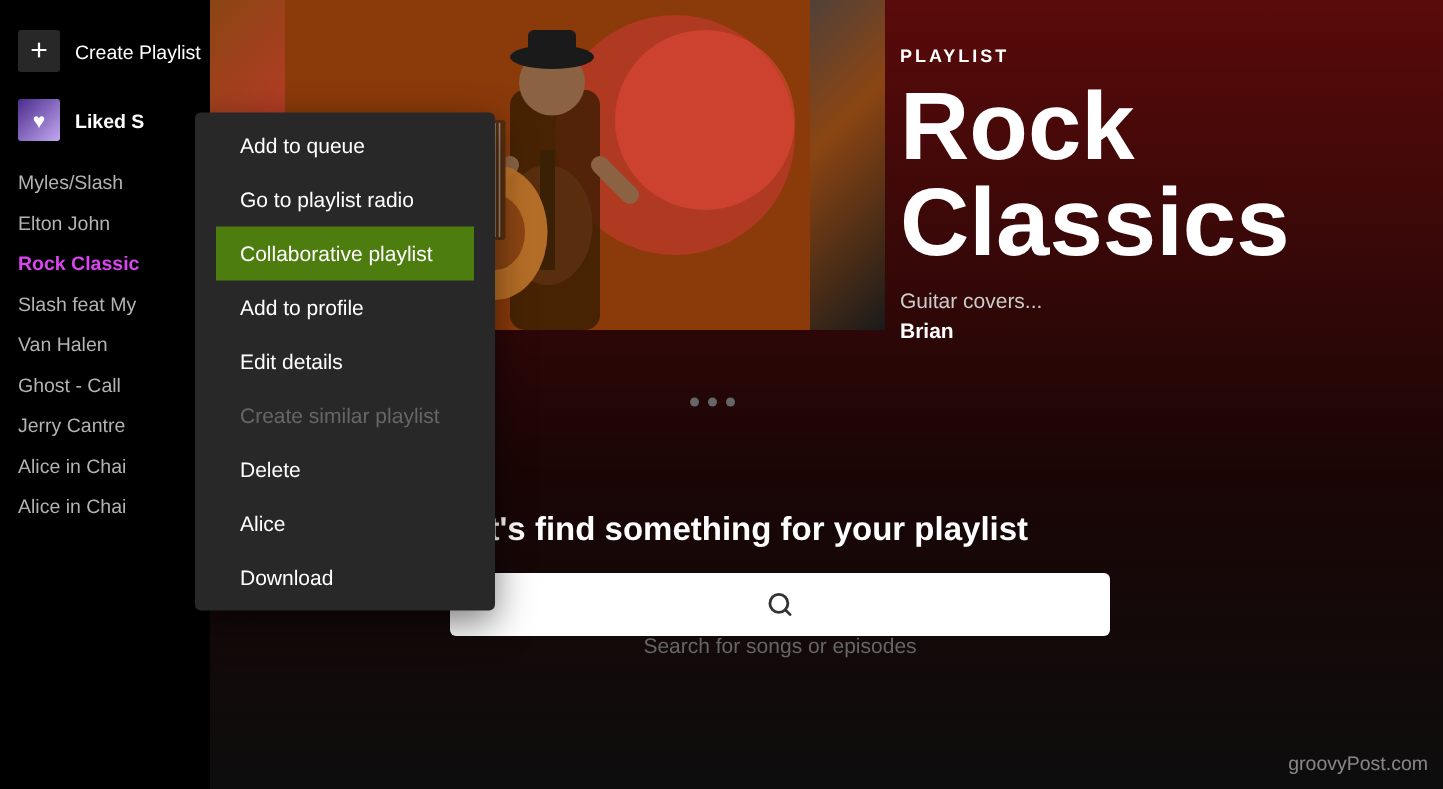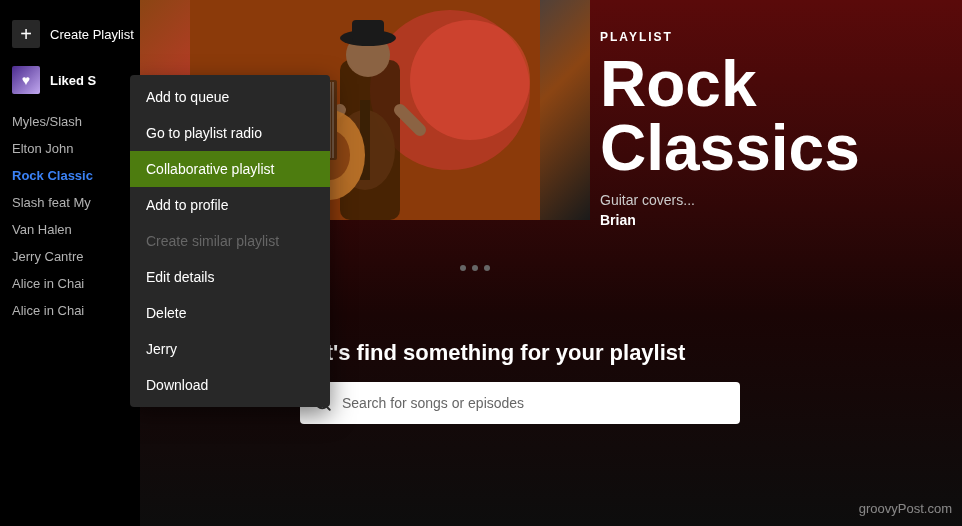--- a/index.html
+++ b/index.html
@@ -97,21 +97,21 @@
       padding: 6px 12px;
       font-size: 13px;
       color: #b3b3b3;
       cursor: pointer;
       white-space: nowrap;
       overflow: hidden;
       text-overflow: ellipsis;
     }
 
     .sidebar-item.active {
-      color: #3b82f6;
+      color: #d946ef;
       font-weight: 700;
     }
 
     
     .main-content {
       position: absolute;
       left: 140px;
       top: 0;
       right: 0;
       height: 526px;
@@ -182,20 +182,21 @@
 
     .search-bar {
       width: 440px;
       height: 42px;
       background: #fff;
       border-radius: 4px;
       display: flex;
       align-items: center;
       padding: 12px 14px;
       gap: 10px;
+      flex-direction: column;
     }
 
     .search-icon-svg {
       color: #333;
       flex-shrink: 0;
     }
 
     .search-placeholder {
       font-size: 14px;
       color: #666;
@@ -220,21 +221,21 @@
     
     .context-menu {
       position: absolute;
       top: 75px;
       left: 130px;
       width: 200px;
       background: #282828;
       border-radius: 4px;
       box-shadow: 0 8px 24px rgba(0,0,0,0.5);
       z-index: 100;
-      padding: 4px 0;
+      padding: 4px 14px;
     }
 
     .context-menu-item {
       padding: 10px 16px;
       font-size: 14px;
       color: #fff;
       cursor: pointer;
       white-space: nowrap;
     }
 
@@ -281,20 +282,21 @@
       <span>♥</span>
     </div>
     <span class="sidebar-liked-label">Liked S</span>
   </div>
   <div class="sidebar-list">
     <div class="sidebar-item">Myles/Slash</div>
     <div class="sidebar-item">Elton John</div>
     <div class="sidebar-item active">Rock Classic</div>
     <div class="sidebar-item">Slash feat My</div>
     <div class="sidebar-item">Van Halen</div>
+    <div class="sidebar-item">Ghost - Call</div>
     <div class="sidebar-item">Jerry Cantre</div>
     <div class="sidebar-item">Alice in Chai</div>
     <div class="sidebar-item">Alice in Chai</div>
   </div>
 </div>
 
 <div class="main-content">
 
   <div class="hero-area">
     <div class="hero-bg">
@@ -359,20 +361,20 @@
     </div>
   </div>
 
 </div>
 
 <div class="context-menu">
   <div class="context-menu-item">Add to queue</div>
   <div class="context-menu-item">Go to playlist radio</div>
   <div class="context-menu-item active">Collaborative playlist</div>
   <div class="context-menu-item">Add to profile</div>
+  <div class="context-menu-item">Edit details</div>
   <div class="context-menu-item disabled">Create similar playlist</div>
-  <div class="context-menu-item">Edit details</div>
   <div class="context-menu-item">Delete</div>
-  <div class="context-menu-item">Jerry</div>
+  <div class="context-menu-item">Alice</div>
   <div class="context-menu-item">Download</div>
 </div>
 
 <div class="watermark">groovyPost.com</div>
 
 </body></html>

